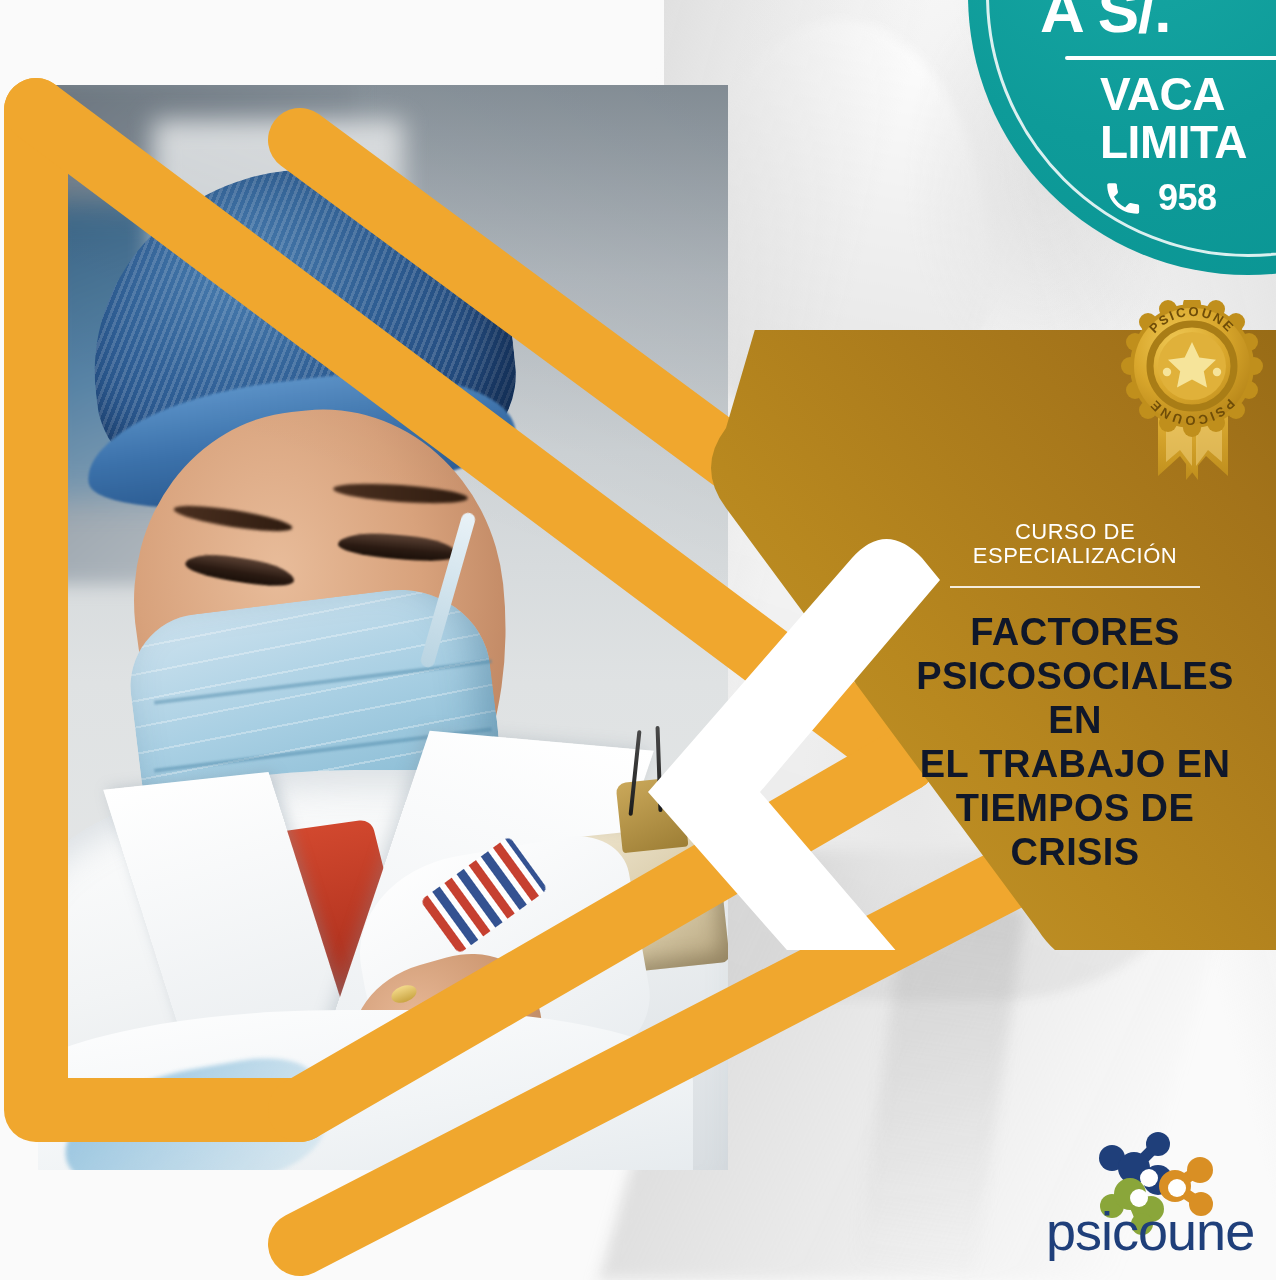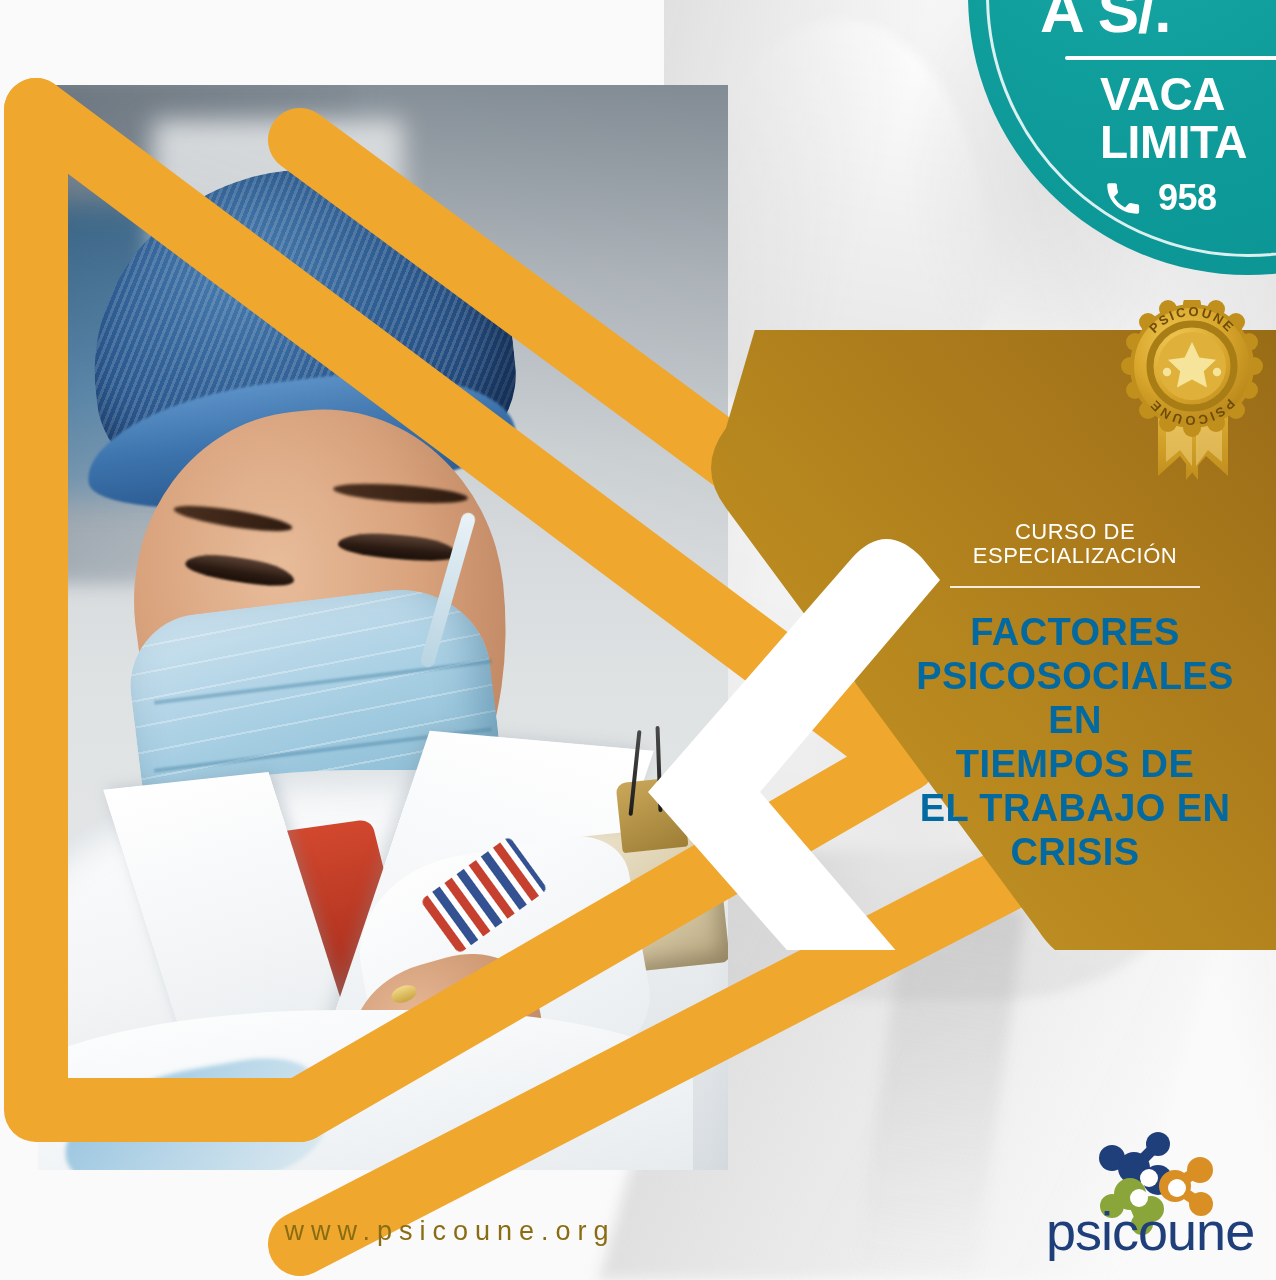--- a/index.html
+++ b/index.html
@@ -259,21 +259,21 @@
     color: #ffffff;
     text-transform: uppercase;
   }
   .rule {
     width: 250px; height: 2px; background: rgba(255,255,255,.85);
     margin: 18px auto 22px auto;
   }
   .course-title {
     font-size: 38px; line-height: 1.16;
     font-weight: 800; letter-spacing: .4px;
-    color:#0369a1; text-transform: uppercase;
+    color:#0f172a; text-transform: uppercase;
   }
 
   
   .teal-circle {
     position:absolute;
     left: 968px; top: -285px;
     width: 560px; height: 560px;
     border-radius: 50%;
     background: radial-gradient(circle at 30% 28%, #18a9a5 0%, #0e9b99 48%, #099291 100%);
     box-shadow: 0 0 0 0 rgba(0,0,0,0);
@@ -417,22 +417,22 @@
 
   <div class="panel-content">
     <div class="kicker">
       <div>CURSO DE</div>
       <div>ESPECIALIZACIÓN</div>
     </div>
     <div class="rule"></div>
     <div class="course-title">
       <div>FACTORES</div>
       <div>PSICOSOCIALES EN</div>
+      <div>EL TRABAJO EN</div>
       <div>TIEMPOS DE</div>
-      <div>EL TRABAJO EN</div>
       <div>CRISIS</div>
     </div>
   </div>
 
   <div class="teal-circle"></div>
   <div class="teal-ring"></div>
   <div class="teal-content">
     <div class="price-line">A S/.</div>
     <div class="teal-rule"></div>
     <div class="vac-line">VACA</div>
@@ -499,21 +499,20 @@
         <text font-family="Liberation Sans, sans-serif" font-size="13" font-weight="700" fill="#6f4d08" letter-spacing="2.2">
           <textPath href="#arcTop" startOffset="50%" text-anchor="middle">PSICOUNE</textPath>
         </text>
         <text font-family="Liberation Sans, sans-serif" font-size="13" font-weight="700" fill="#6f4d08" letter-spacing="2.2">
           <textPath href="#arcBot" startOffset="50%" text-anchor="middle">PSICOUNE</textPath>
         </text>
       </g>
     </svg>
   </div>
 
-  <div class="site-url">www.psicoune.org</div>
 
   <div class="brand-logo">
     <svg width="230" height="140" viewBox="0 0 230 140">
       <g>
 
         <g stroke-linecap="round" fill="none">
           <path d="M 118 22 L 96 44" stroke="#1f3f7a" stroke-width="11"></path>
           <path d="M 96 44 L 76 36" stroke="#1f3f7a" stroke-width="11"></path>
           <path d="M 96 44 L 92 70" stroke="#1f3f7a" stroke-width="11"></path>
           <path d="M 96 44 L 120 56" stroke="#1f3f7a" stroke-width="11"></path>

